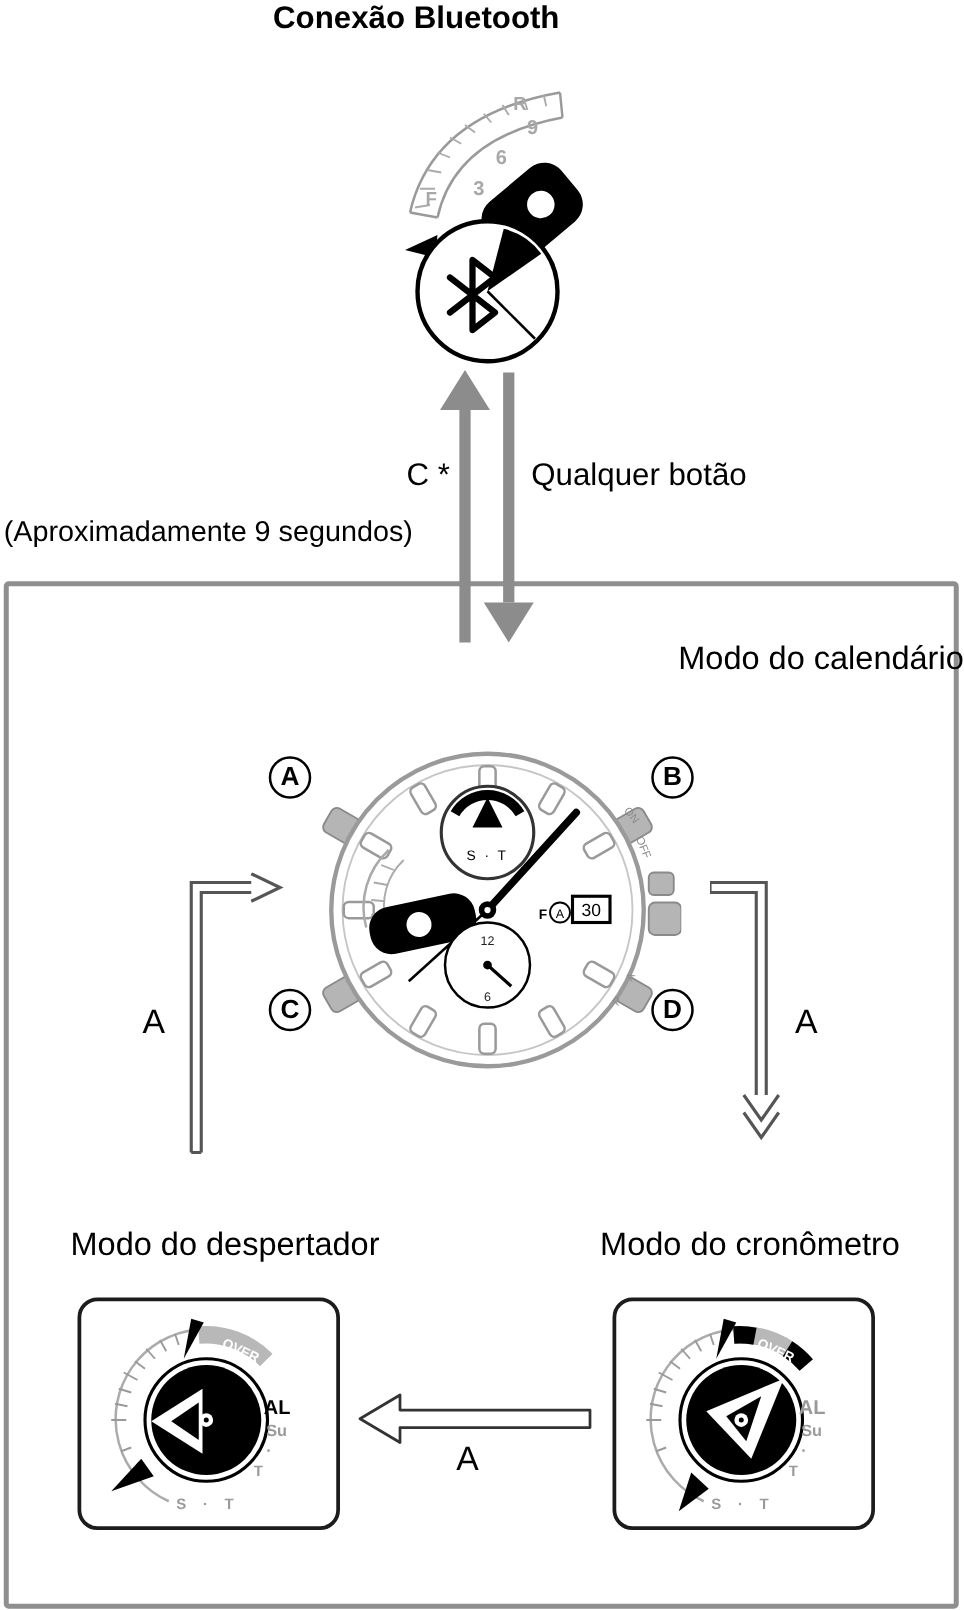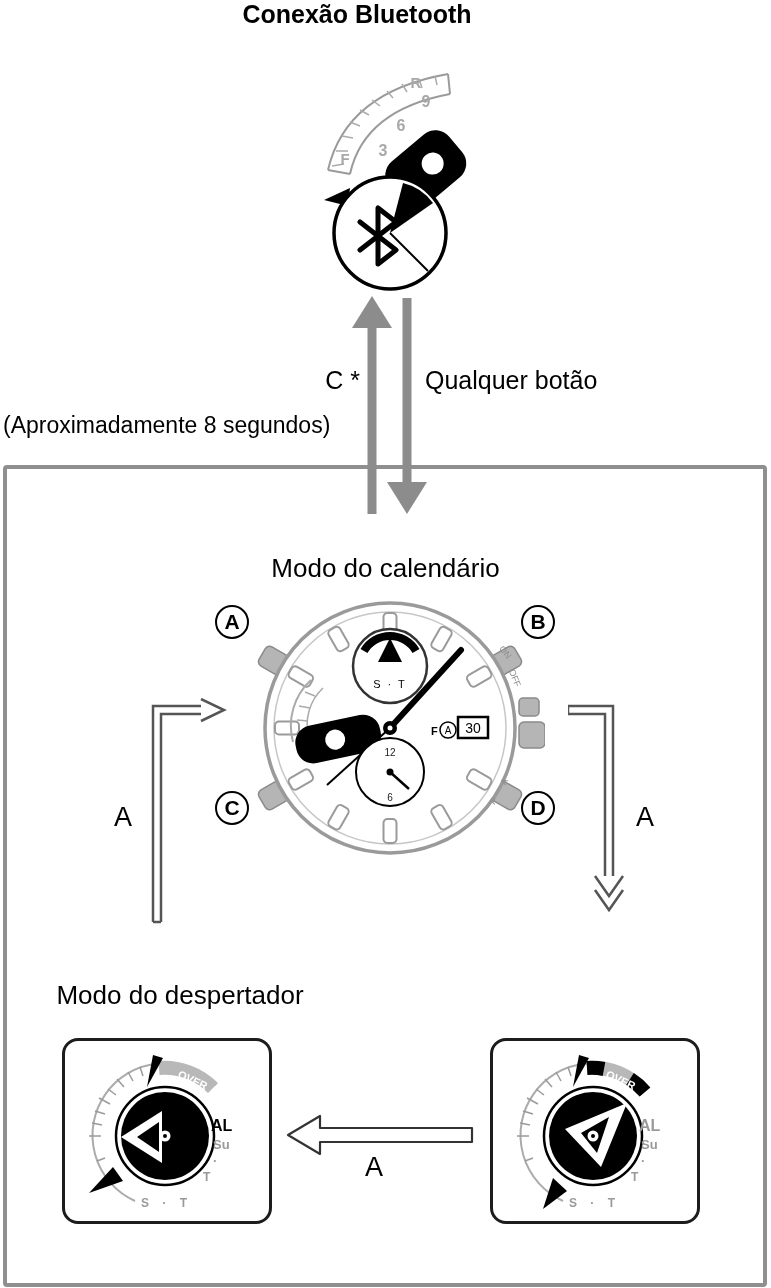--- a/index.html
+++ b/index.html
@@ -26,21 +26,21 @@
     display:flex;align-items:center;justify-content:center;
     font-size:21px;font-weight:bold;box-sizing:border-box;background:#fff;
   }
   svg{display:block;}
 </style>
 </head>
 <body>
 
 <div id="stage">
 
-  <div class="abs ctr title lbl" style="left:0;top:6;width:666px;padding-left:24px;">Conexão Bluetooth</div>
+  <div class="abs ctr title lbl" style="left:0;top:6;width:666px;">Conexão Bluetooth</div>
 
   <svg class="abs" style="left:298px;top:52px;" width="190" height="245" viewBox="0 0 190 245">
 
     <g>
       <path d="M30 118 Q 48 40 150 22" fill="none" stroke="#9a9a9a" stroke-width="2"></path>
       <path d="M52 122 Q 66 58 152 42" fill="none" stroke="#9a9a9a" stroke-width="2"></path>
       <path d="M30 118 L52 122 M150 22 L152 42" stroke="#9a9a9a" stroke-width="2"></path>
       <g stroke="#ababab" stroke-width="1.5">
         <line x1="46" y1="112" x2="34" y2="114"></line>
           <line x1="50" y1="99" x2="38" y2="99"></line>
@@ -80,25 +80,25 @@
       <polygon points="24,4 44,36 4,36" fill="#8c8c8c"></polygon>
     </g>
     <g>
       <line x1="59" y1="6" x2="59" y2="190" stroke="#8c8c8c" stroke-width="9"></line>
       <polygon points="59,222 39,190 79,190" fill="#8c8c8c"></polygon>
     </g>
   </svg>
 
   <div class="abs ctr arrow-lbl lbl" style="left:300px;top:366px;width:85px;">C *</div>
   <div class="abs arrow-lbl lbl" style="left:425px;top:366px;">Qualquer botão</div>
-  <div class="abs note lbl" style="left:3px;top:412px;">(Aproximadamente 8 segundos)</div>
+  <div class="abs note lbl" style="left:3px;top:412px;">(Aproximadamente 9 segundos)</div>
 
   <div class="abs mode-frame" style="left:3px;top:465px;width:756px;height:814px;"></div>
 
-  <div class="abs ctr mode-title lbl" style="left:0;top:553px;width:771px;">Modo do calendário</div>
+  <div class="abs ctr mode-title lbl" style="left:0;top:511px;width:771px;text-align:right;">Modo do calendário</div>
 
   <svg class="abs" style="left:235px;top:580px;" width="310" height="300" viewBox="0 0 310 300">
 
     <g fill="#b5b5b5" stroke="#8a8a8a" stroke-width="1.5">
       <g transform="translate(41,82) rotate(-150)">
           <rect x="-16" y="-11" width="32" height="22" rx="5"></rect>
         </g>
       <g transform="translate(269,82) rotate(-30)">
           <rect x="-16" y="-11" width="32" height="22" rx="5"></rect>
         </g>
@@ -260,20 +260,21 @@
         <circle cx="100" cy="95" r="2" fill="#000"></circle>
       <polygon points="24,152 48,126 58,140" fill="#000"></polygon>
       <text x="146" y="90" font-size="16" font-weight="bold" fill="#000">AL</text>
       <text x="148" y="108" font-size="13" font-weight="bold" fill="#9a9a9a">Su</text>
       <text x="148" y="124" font-size="13" font-weight="bold" fill="#9a9a9a">·</text>
       <text x="138" y="140" font-size="12" font-weight="bold" fill="#9a9a9a">T</text>
       <text x="76" y="166" font-size="12" font-weight="bold" fill="#9a9a9a" letter-spacing="5">S · T</text>
     </svg>
   </div>
 
+  <div class="abs ctr mode-title lbl" style="left:450px;top:980px;width:300px;">Modo do cronômetro</div>
   <div class="abs dial-box" style="left:490px;top:1038px;width:210px;height:186px;">
     <svg width="204" height="180" viewBox="0 0 204 180">
       <path d="M70 160 A72 72 0 1 1 151 44" fill="none" stroke="#ababab" stroke-width="2"></path>
       <g stroke="#9a9a9a" stroke-width="1.5">
         <line x1="40" y1="117" x2="32" y2="120"></line>
           <line x1="36" y1="95" x2="24" y2="95"></line>
         <line x1="37" y1="84" x2="27" y2="82"></line>
           <line x1="40" y1="73" x2="30" y2="70"></line>
         <line x1="45" y1="63" x2="34" y2="57"></line>
           <line x1="51" y1="54" x2="43" y2="48"></line>

